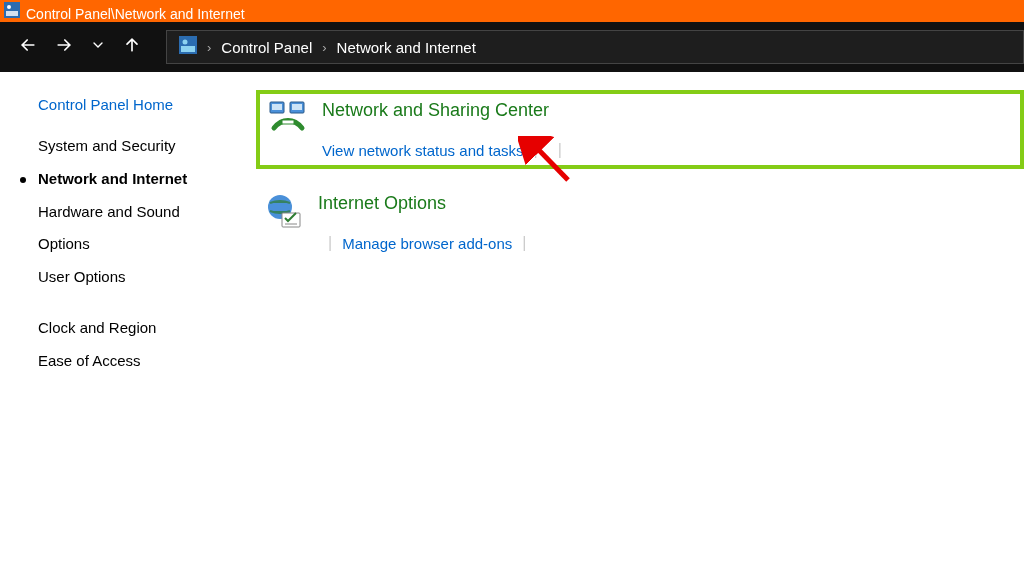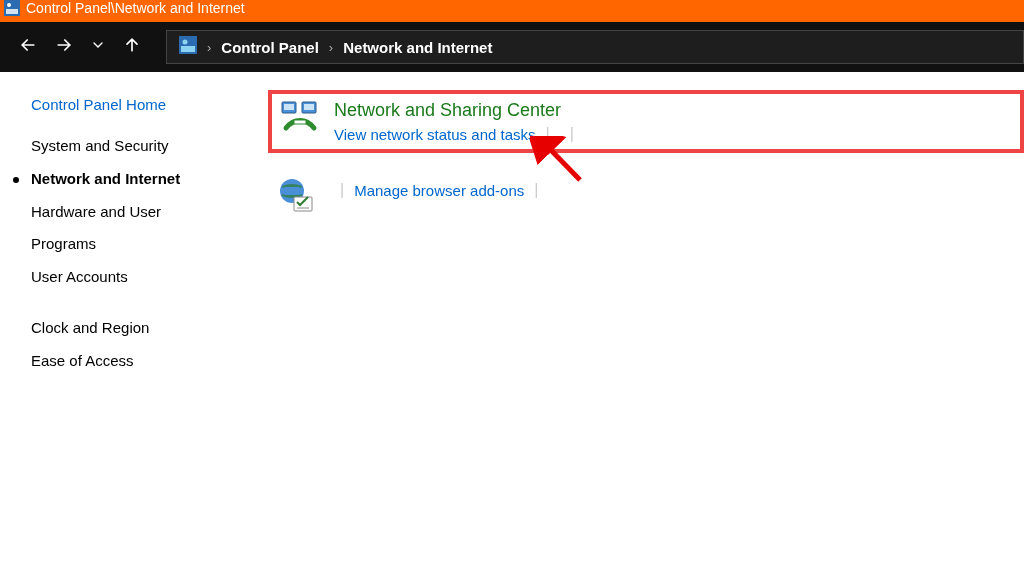--- a/index.html
+++ b/index.html
@@ -1,46 +1,46 @@
 <!DOCTYPE html>
 <html><head>
   <meta charset="utf-8">
   <style>
     * { margin: 0; padding: 0; box-sizing: border-box; font-family: "Segoe UI", Tahoma, sans-serif; }
     body { width: 1024px; height: 576px; background: #fff; overflow: hidden; }
 
     
-    .titlebar { height: 22px; background: #ff6600; display: flex; align-items: flex-start; padding-left: 4px; gap: 6px; }
+    .titlebar { height: 22px; background: #ff6600; display: flex; align-items: flex-end; padding-left: 4px; gap: 6px; }
     .titlebar-text { color: #fff; font-size: 14px; }
 
     
     .navbar { height: 50px; background: #111; display: flex; align-items: center; padding-left: 18px; gap: 16px; }
     .nav-arrow { color: #fff; font-weight: 300; }
     .address { display: flex; align-items: center; gap: 10px; background: #1e1e1e; height: 34px; padding: 0 12px; margin-left: 8px; flex: 1; border: 1px solid #444; }
-    .crumb-link { color: #fff; font-size: 15px; font-weight: bold; }
+    .crumb-link { color: #fff; font-size: 15px; }
     .crumb-sep { color: #aaa; font-size: 13px; }
 
     
     .body { display: flex; height: calc(576px - 72px); }
 
     
-    .sidebar { width: 256px; padding: 24px 16px 0 19px; margin-left: 12px; }
+    .sidebar { width: 256px; padding: 24px 16px 0 38px; }
     .side-home { color: #0066cc; font-size: 15px; margin-bottom: 24px; display: inline-block; }
     .side-item { color: #000; font-size: 15px; margin-bottom: 14px; display: inline-block; position: relative; line-height: 1.25; }
     .side-item.active { font-weight: 700; }
     .side-item.active::before { content: ""; position: absolute; left: -18px; top: 7px; width: 6px; height: 6px; background: #000; border-radius: 50%; }
 
     
     .main { flex: 1; padding-top: 18px; position: relative; }
     .category { display: flex; gap: 14px; margin-bottom: 18px; padding: 6px 8px; }
-    .highlight { border: 4px solid #ef4444; }
+    .highlight { border: 4px solid #84cc16; }
     .cat-icon { width: 40px; height: 40px; flex-shrink: 0; }
     .cat-body { flex: 1; }
     .cat-title { color: #1a7a1a; font-size: 18px; font-weight: 400; }
-    .sub-row { margin-top: 4px; display: flex; flex-wrap: wrap; align-items: center; }
+    .sub-row { margin-top: 20px; display: flex; flex-wrap: wrap; align-items: center; }
     .sub-link { color: #0066cc; font-size: 15px; }
     .sub-sep { color: #ccc; margin: 0 10px; }
 
     
     .arrow-ann { position: absolute; left: 262px; top: 64px; pointer-events: none; }
   </style>
 </head>
 <body>
 
 <div class="titlebar">
@@ -89,23 +89,23 @@
     <span class="crumb-link">Network and Internet</span>
   </div>
 </div>
 
 <div class="body">
 
   <div class="sidebar">
     <a class="side-home">Control Panel Home</a><br>
     <a class="side-item">System and Security</a><br>
     <a class="side-item active">Network and Internet</a><br>
-    <a class="side-item">Hardware and User</a><br>
-    <a class="side-item">Programs</a><br>
-    <a class="side-item">User Accounts</a><br>
+    <a class="side-item">Hardware and Sound</a><br>
+    <a class="side-item">Options</a><br>
+    <a class="side-item">User Options</a><br>
     <br>
     <a class="side-item">Clock and Region</a><br>
     <a class="side-item">Ease of Access</a>
   </div>
 
   <div class="main">
 
     <div class="category highlight">
       <span class="cat-icon">
         <svg width="40" height="40" viewBox="0 0 40 40">
@@ -131,20 +131,21 @@
       <span class="cat-icon">
         <svg width="40" height="40" viewBox="0 0 40 40">
           <circle cx="16" cy="14" r="12" fill="#4a90d9"></circle>
           <path d="M6 10 Q16 6 26 10 M6 18 Q16 22 26 18" stroke="#2e7d32" fill="#2e7d32" stroke-width="2" opacity="0.7"></path>
           <rect x="18" y="20" width="18" height="14" rx="1" fill="#fff" stroke="#888"></rect>
           <path d="M21 25 l3 3 l8-8" stroke="#2e7d32" stroke-width="2" fill="none"></path>
           <line x1="21" y1="31" x2="33" y2="31" stroke="#888"></line>
         </svg>
       </span>
       <div class="cat-body">
+        <a class="cat-title">Internet Options</a>
         <div class="sub-row">
           <span class="sub-sep">|</span>
           <a class="sub-link">Manage browser add-ons</a>
           <span class="sub-sep">|</span>
         </div>
       </div>
     </div>
 
     <svg class="arrow-ann" width="60" height="50" viewBox="0 0 60 50">
       <defs>

